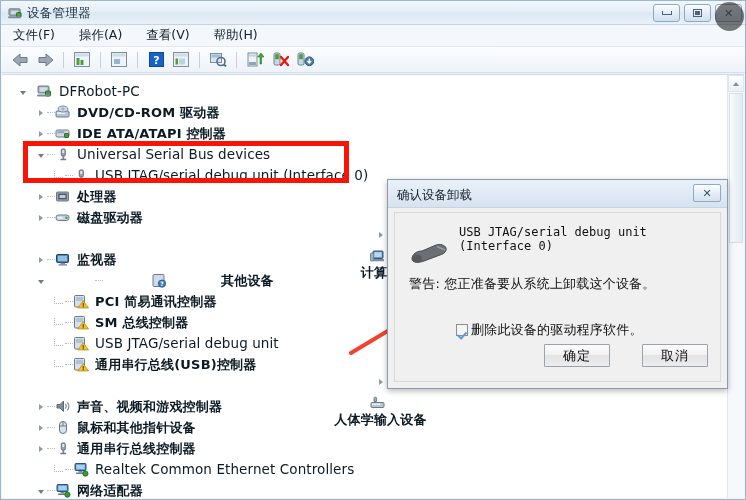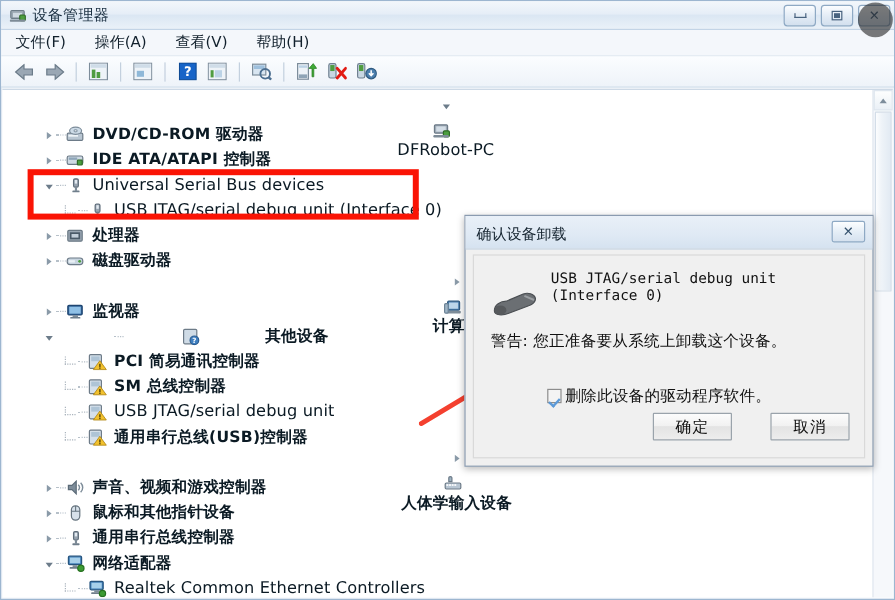--- a/index.html
+++ b/index.html
@@ -227,21 +227,21 @@
             <rect x="1" y="1" width="6" height="12" rx="1.5" fill="#c9d7e3" stroke="#6f8091"></rect>
             <rect x="2.2" y="2.2" width="3.6" height="5" fill="#4f9c40"></rect>
             <circle cx="12.3" cy="9.3" r="4.4" fill="#4c7fae" stroke="#2f5a80"></circle>
             <path d="M12.3 6.6 L12.3 10.3 M10.4 9 L12.3 11 L14.2 9" stroke="#fff" stroke-width="1.3" fill="none"></path>
           </svg>
     </div>
   </div>
 
   <div class="pane">
     <div class="tree" id="tree">
-          <div class="row en" style="padding-left: 0px; flex-direction: column;">
+          <div class="row en" style="padding-left: 0px;">
             <span class="exp">
               <span class="tri-o"></span>
             </span>
             <span class="dash"></span>
             <span class="ic"><svg viewBox="0 0 17 15" width="17" height="15">
                 <rect x="1" y="2" width="11" height="7" rx="1" fill="#9fabb6" stroke="#6d7b88"></rect>
                 <rect x="2.5" y="3.3" width="8" height="4.4" fill="#d3dde6"></rect>
                 <rect x="8.5" y="7" width="5" height="5" rx="1" fill="#4c9e3f" stroke="#2f6a27"></rect>
                 <rect x="0" y="10.5" width="13" height="2" rx="1" fill="#7d8b97"></rect>
               </svg></span>
@@ -461,47 +461,47 @@
             </span>
             <span class="dash line"></span>
             <span class="ic"><svg viewBox="0 0 17 15" width="17" height="15">
                 <rect x="6.3" y="2" width="4" height="7" rx="1.2" fill="#98a4b0" stroke="#5f6d7a"></rect>
                 <rect x="7.3" y="3" width="2" height="3" fill="#e3eaf1"></rect>
                 <rect x="7.4" y="9" width="1.8" height="3" fill="#7d8b97"></rect>
                 <rect x="5.3" y="11.8" width="6" height="1.5" rx=".6" fill="#6f7e8b"></rect>
               </svg></span>
             <span class="lbl">通用串行总线控制器</span>
           </div>
-          <div class="row cn" style="padding-left: 18px;">
-            <span class="exp">
-              <span class="tri-o"></span>
+          <div class="row en" style="padding-left: 36px;">
+            <span class="exp">
+              <span style="display: block; width: 9px; height: 7px; border-left: 1px dotted rgb(170, 180, 189); border-bottom: 1px dotted rgb(170, 180, 189); margin-bottom: 3px;"></span>
             </span>
             <span class="dash line"></span>
             <span class="ic"><svg viewBox="0 0 17 15" width="17" height="15">
                 <rect x="2" y="1.5" width="11" height="7" rx="1" fill="#3f7cb6" stroke="#27557f"></rect>
                 <rect x="3.2" y="2.6" width="8.6" height="4.8" fill="#a7d0ea"></rect>
                 <rect x="5.5" y="9" width="4" height="1.6" fill="#7e8d99"></rect>
                 <rect x="3" y="10.6" width="9" height="1.4" rx=".5" fill="#6f7e8b"></rect>
                 <circle cx="12.4" cy="11.6" r="2.6" fill="#3c9b33" stroke="#25701f"></circle>
               </svg></span>
-            <span class="lbl">网络适配器</span>
-          </div>
-          <div class="row en" style="padding-left: 36px;">
-            <span class="exp">
-              <span style="display: block; width: 9px; height: 7px; border-left: 1px dotted rgb(170, 180, 189); border-bottom: 1px dotted rgb(170, 180, 189); margin-bottom: 3px;"></span>
+            <span class="lbl">Realtek Common Ethernet Controllers</span>
+          </div>
+          <div class="row cn" style="padding-left: 18px;">
+            <span class="exp">
+              <span class="tri-o"></span>
             </span>
             <span class="dash line"></span>
             <span class="ic"><svg viewBox="0 0 17 15" width="17" height="15">
                 <rect x="2" y="1.5" width="11" height="7" rx="1" fill="#3f7cb6" stroke="#27557f"></rect>
                 <rect x="3.2" y="2.6" width="8.6" height="4.8" fill="#a7d0ea"></rect>
                 <rect x="5.5" y="9" width="4" height="1.6" fill="#7e8d99"></rect>
                 <rect x="3" y="10.6" width="9" height="1.4" rx=".5" fill="#6f7e8b"></rect>
                 <circle cx="12.4" cy="11.6" r="2.6" fill="#3c9b33" stroke="#25701f"></circle>
               </svg></span>
-            <span class="lbl">Realtek Common Ethernet Controllers</span>
+            <span class="lbl">网络适配器</span>
           </div>
         </div>
 
     <div class="vsb">
       <div class="btn">
         <span class="sbar-tri"></span>
       </div>
       <div class="thumb"></div>
     </div>
   </div>

